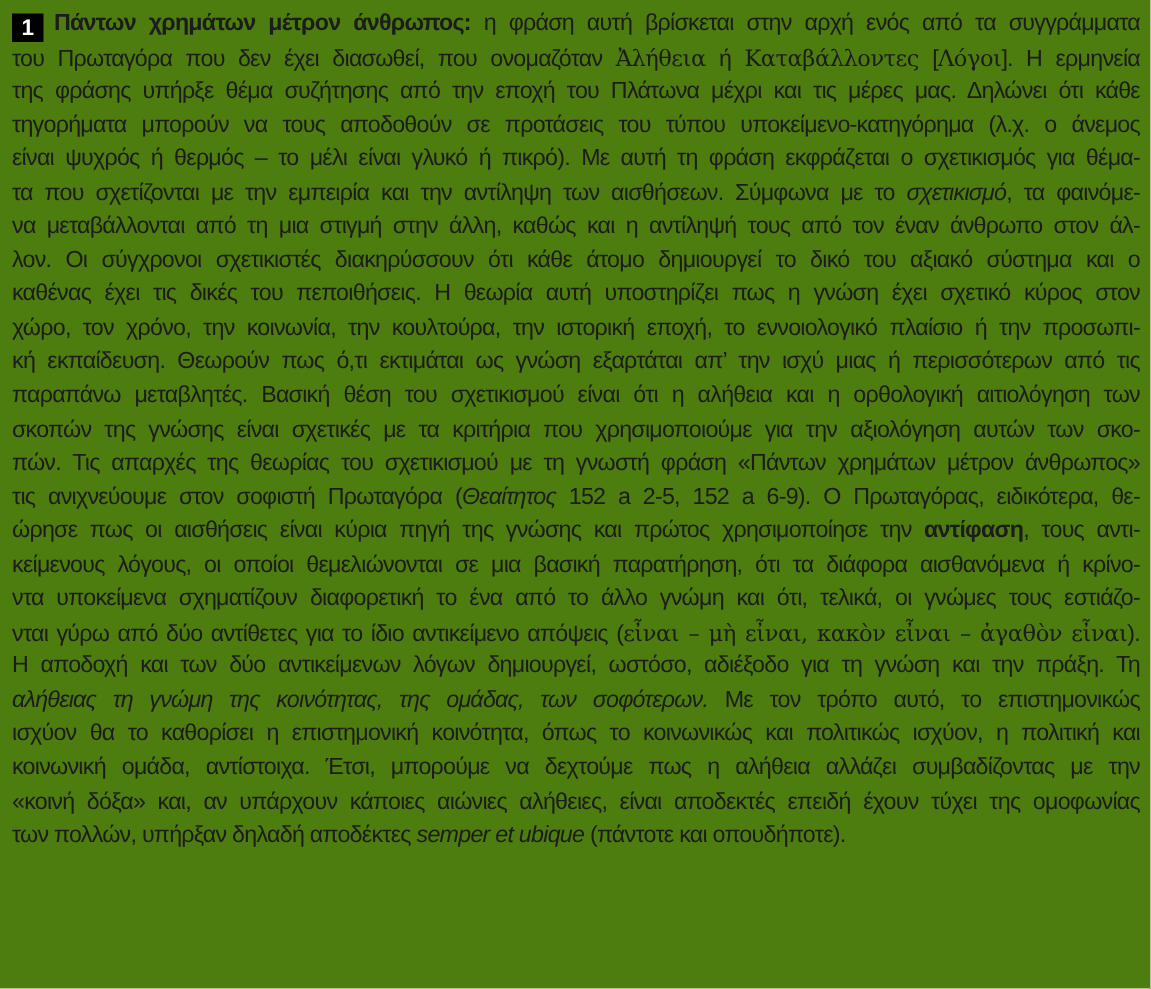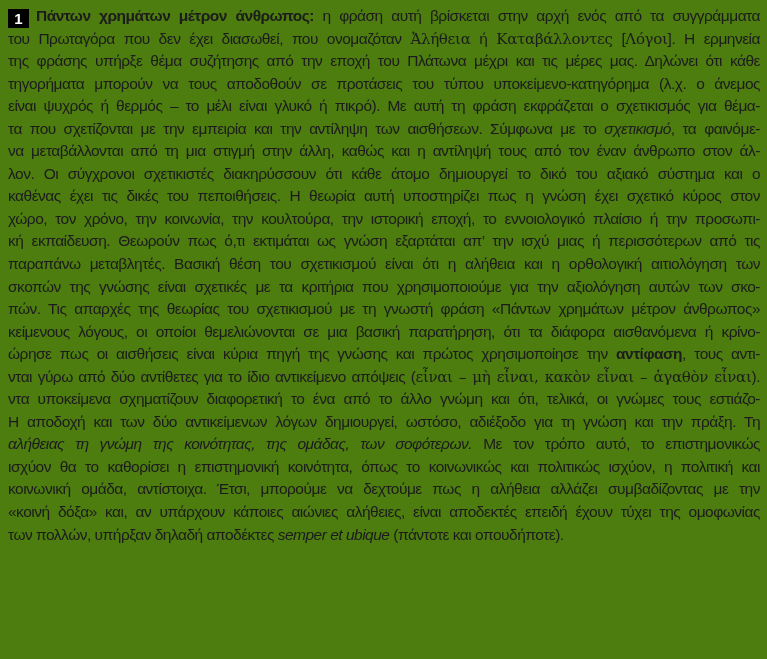--- a/index.html
+++ b/index.html
@@ -70,24 +70,25 @@
       <div class="line"><span class="seg-n">είναι ψυχρός ή θερμός – το μέλι είναι γλυκό ή πικρό). Με αυτή τη φράση εκφράζεται ο σχετικισμός για θέμα-</span></div>
       <div class="line"><span class="seg-n">τα που σχετίζονται με την εμπειρία και την αντίληψη των αισθήσεων. Σύμφωνα με το </span><span class="seg-i">σχετικισμό</span><span class="seg-n">, τα φαινόμε-</span></div>
       <div class="line"><span class="seg-n">να μεταβάλλονται από τη μια στιγμή στην άλλη, καθώς και η αντίληψή τους από τον έναν άνθρωπο στον άλ-</span></div>
       <div class="line"><span class="seg-n">λον. Οι σύγχρονοι σχετικιστές διακηρύσσουν ότι κάθε άτομο δημιουργεί το δικό του αξιακό σύστημα και ο</span></div>
       <div class="line"><span class="seg-n">καθένας έχει τις δικές του πεποιθήσεις. Η θεωρία αυτή υποστηρίζει πως η γνώση έχει σχετικό κύρος στον</span></div>
       <div class="line"><span class="seg-n">χώρο, τον χρόνο, την κοινωνία, την κουλτούρα, την ιστορική εποχή, το εννοιολογικό πλαίσιο ή την προσωπι-</span></div>
       <div class="line"><span class="seg-n">κή εκπαίδευση. Θεωρούν πως ό,τι εκτιμάται ως γνώση εξαρτάται απ’ την ισχύ μιας ή περισσότερων από τις</span></div>
       <div class="line"><span class="seg-n">παραπάνω μεταβλητές. Βασική θέση του σχετικισμού είναι ότι η αλήθεια και η ορθολογική αιτιολόγηση των</span></div>
       <div class="line"><span class="seg-n">σκοπών της γνώσης είναι σχετικές με τα κριτήρια που χρησιμοποιούμε για την αξιολόγηση αυτών των σκο-</span></div>
       <div class="line"><span class="seg-n">πών. Τις απαρχές της θεωρίας του σχετικισμού με τη γνωστή φράση «Πάντων χρημάτων μέτρον άνθρωπος»</span></div>
+      <div class="line"><span class="seg-n">τις ανιχνεύουμε στον σοφιστή Πρωταγόρα (</span><span class="seg-i">Θεαίτητος</span><span class="seg-n"> 152 a 2-5, 152 a 6-9). Ο Πρωταγόρας, ειδικότερα, θε-</span></div>
+      <div class="line"><span class="seg-n">ώρησε πως οι αισθήσεις είναι κύρια πηγή της γνώσης και πρώτος χρησιμοποίησε την </span><span class="seg-b">αντίφαση</span><span class="seg-n">, τους αντι-</span></div>
       <div class="line"><span class="seg-n">κείμενους λόγους, οι οποίοι θεμελιώνονται σε μια βασική παρατήρηση, ότι τα διάφορα αισθανόμενα ή κρίνο-</span></div>
-      <div class="line"><span class="seg-n">ώρησε πως οι αισθήσεις είναι κύρια πηγή της γνώσης και πρώτος χρησιμοποίησε την </span><span class="seg-b">αντίφαση</span><span class="seg-n">, τους αντι-</span></div>
+      <div class="line"><span class="seg-n">ντα υποκείμενα σχηματίζουν διαφορετική το ένα από το άλλο γνώμη και ότι, τελικά, οι γνώμες τους εστιάζο-</span></div>
       <div class="line"><span class="seg-n">νται γύρω από δύο αντίθετες για το ίδιο αντικείμενο απόψεις (</span><span class="seg-si">εἶναι – μὴ εἶναι, κακὸν εἶναι – ἀγαθὸν εἶναι</span><span class="seg-n">).</span></div>
-      <div class="line"><span class="seg-n">ντα υποκείμενα σχηματίζουν διαφορετική το ένα από το άλλο γνώμη και ότι, τελικά, οι γνώμες τους εστιάζο-</span></div>
       <div class="line"><span class="seg-n">Η αποδοχή και των δύο αντικείμενων λόγων δημιουργεί, ωστόσο, αδιέξοδο για τη γνώση και την πράξη. Τη</span></div>
       <div class="line"><span class="seg-i">αλήθειας τη γνώμη της κοινότητας, της ομάδας, των σοφότερων.</span><span class="seg-n"> Με τον τρόπο αυτό, το επιστημονικώς</span></div>
       <div class="line"><span class="seg-n">ισχύον θα το καθορίσει η επιστημονική κοινότητα, όπως το κοινωνικώς και πολιτικώς ισχύον, η πολιτική και</span></div>
       <div class="line"><span class="seg-n">κοινωνική ομάδα, αντίστοιχα. Έτσι, μπορούμε να δεχτούμε πως η αλήθεια αλλάζει συμβαδίζοντας με την</span></div>
       <div class="line"><span class="seg-n">«κοινή δόξα» και, αν υπάρχουν κάποιες αιώνιες αλήθειες, είναι αποδεκτές επειδή έχουν τύχει της ομοφωνίας</span></div>
       <div class="line last"><span class="seg-n">των πολλών, υπήρξαν δηλαδή αποδέκτες </span><span class="seg-i">semper et ubique</span><span class="seg-n"> (πάντοτε και οπουδήποτε).</span></div>
     </div>
 </div>
 
 </body></html>

